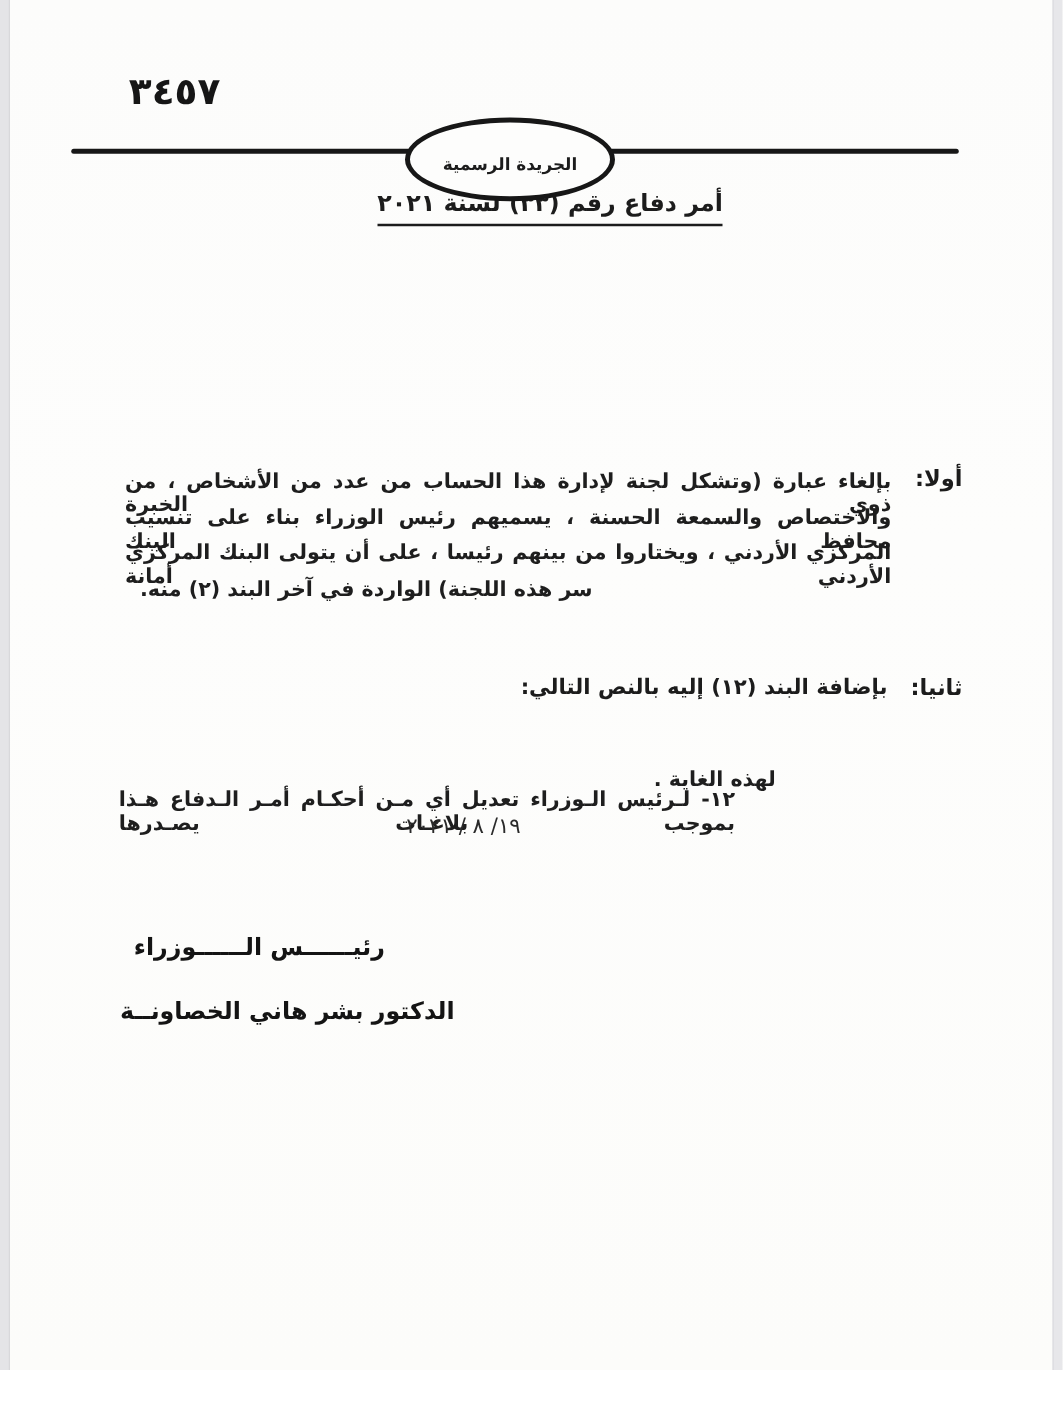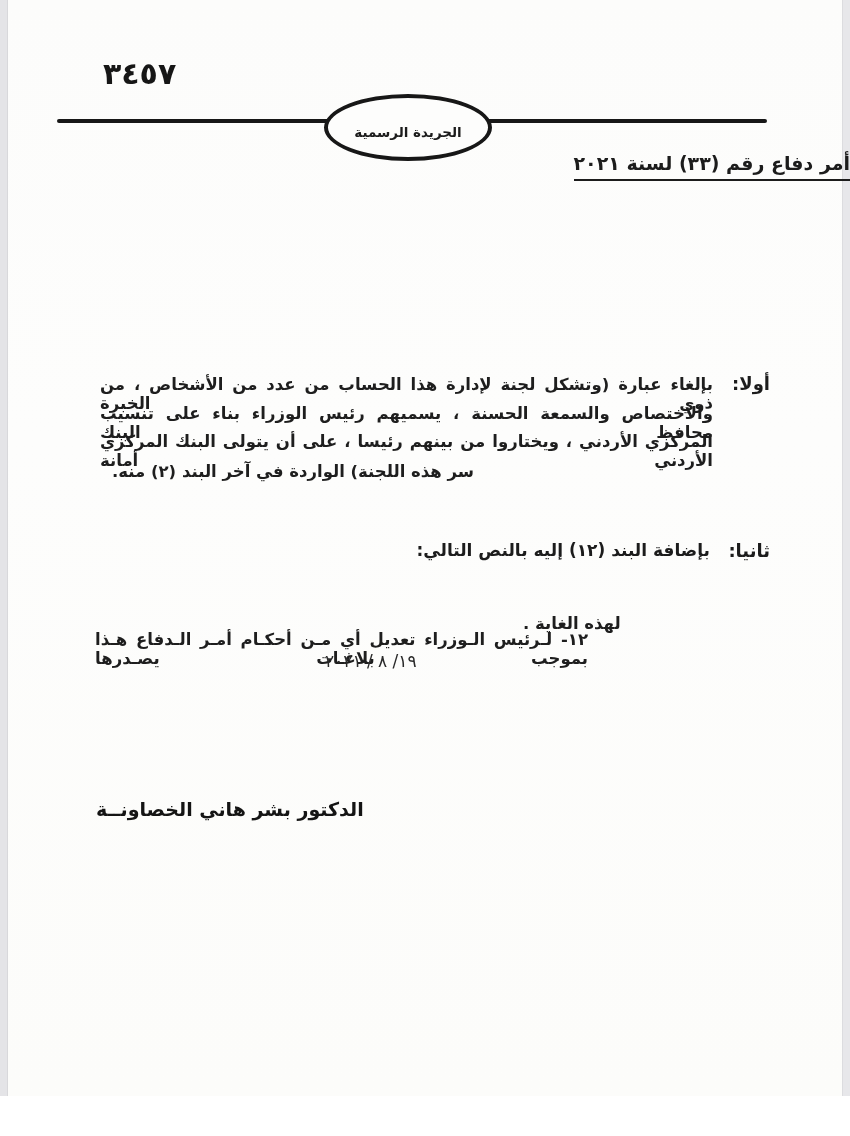--- a/index.html
+++ b/index.html
@@ -30,21 +30,21 @@
     position:absolute;top:94px;left:324px;width:160px;height:50px;
     border:4px solid #171717;border-radius:50%;
     background:#fdfdfc;z-index:2;
     display:flex;align-items:center;justify-content:center;
     padding-top:9px;box-sizing:content-box;
   }
   .gazette-oval span{
     font-size:13.5px;font-weight:bold;direction:rtl;white-space:nowrap;
   }
 
-  .title-wrap{position:absolute;left:30px;right:0;direction:rtl;}
+  .title-wrap{position:absolute;left:30px;right:0;text-align:center;direction:rtl;}
   .title-wrap.t1{top:152px;}
   .title-wrap.t2{top:191px;}
   .title-wrap span{
     display:inline-block;font-weight:bold;font-size:19px;
     border-bottom:2.5px solid #1c1c1c;padding-bottom:5px;white-space:nowrap;
   }
 
   .intro-line{
     position:absolute;top:291px;right:207px;
     direction:rtl;font-size:17px;font-weight:600;white-space:nowrap;
@@ -120,15 +120,16 @@
   <div class="para-line fl3">سر هذه اللجنة) الواردة في آخر البند (٢) منه.</div>
 
   <div class="sec-label lbl-second">ثانيا:</div>
   <div class="second-text">بإضافة البند (١٢) إليه بالنص التالي:</div>
 
   <div class="para-line cl0">١٢- لـرئيس الـوزراء تعديل أي مـن أحكـام أمـر الـدفاع هـذا بموجب بلاغـات يصـدرها</div>
   <div class="para-line cl1">لهذه الغاية .</div>
 
   <div class="date-line">١٩/ ٨ / ٢٠٢١</div>
 
+  <div class="sig sig-title">رئيــــــس الــــــوزراء</div>
   <div class="sig sig-name">الدكتور بشر هاني الخصاونــة</div>
 
 </div>
 
 </body></html>

